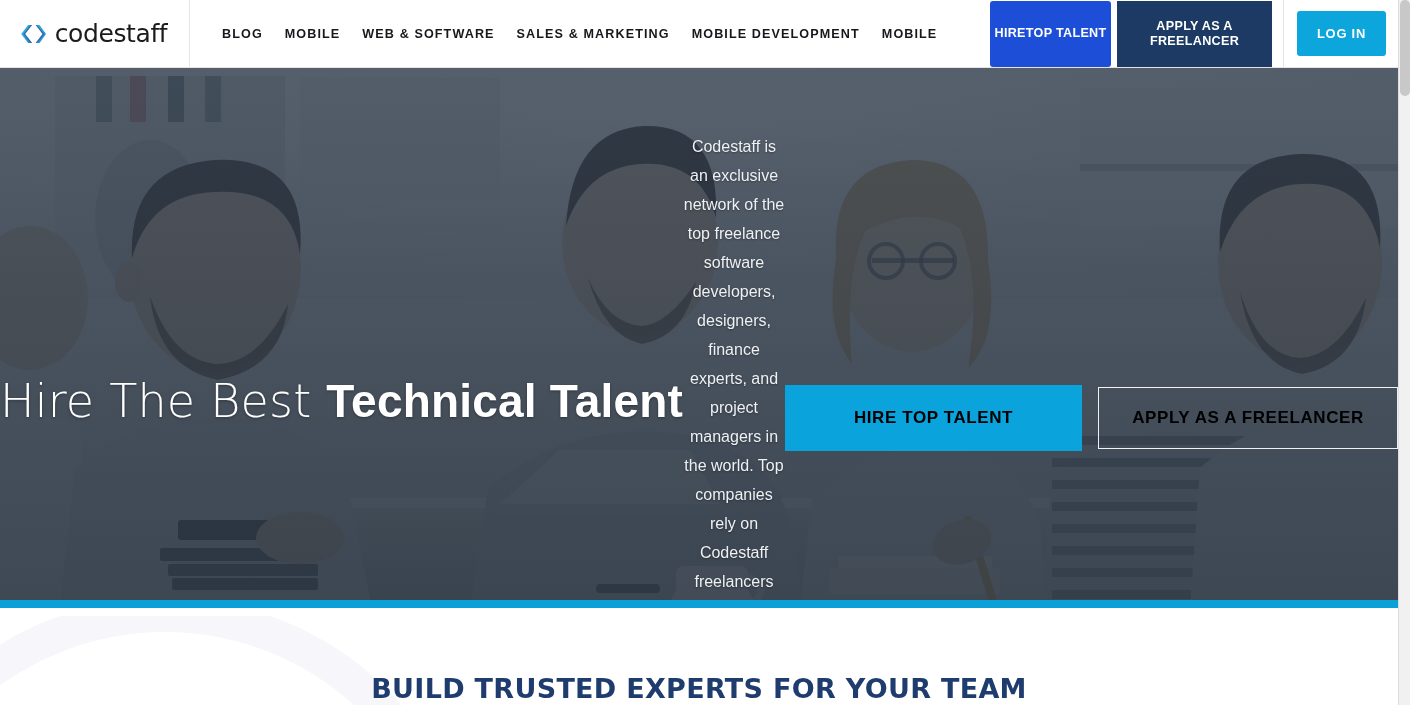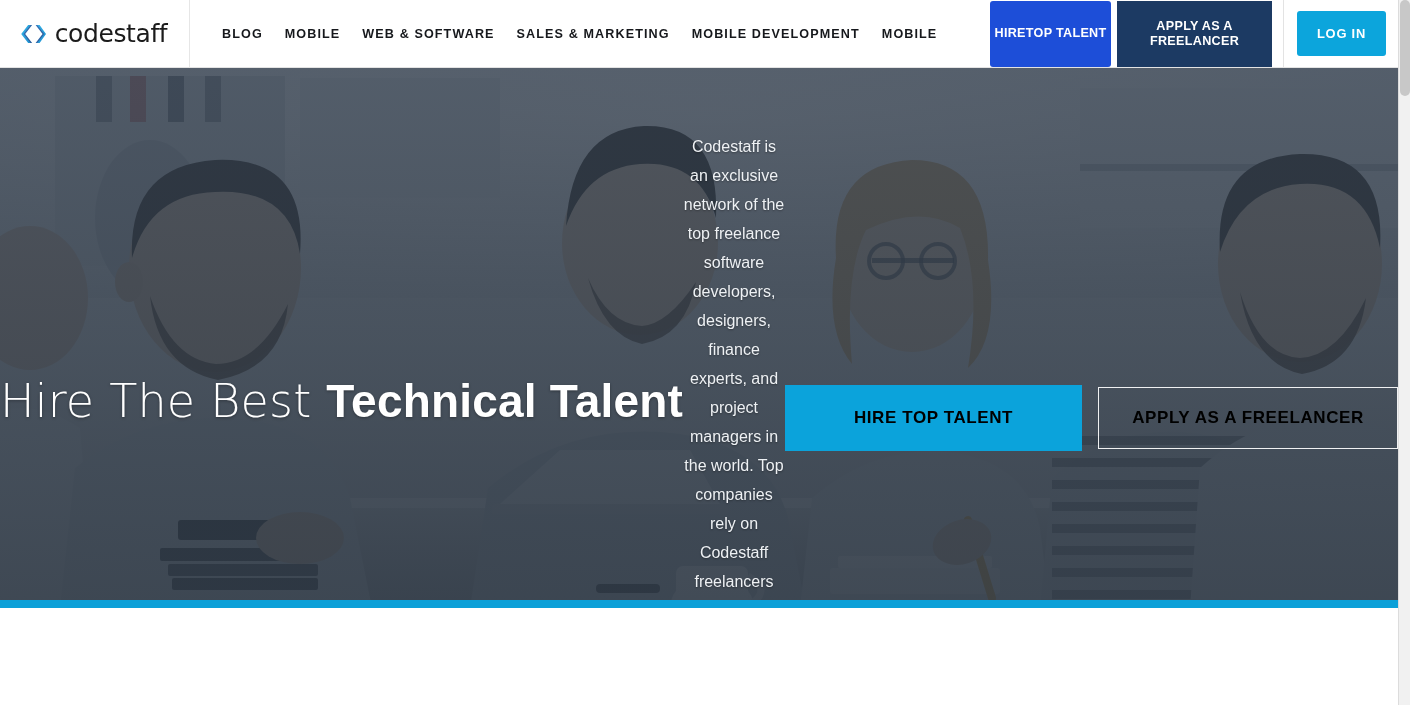--- a/index.html
+++ b/index.html
@@ -271,19 +271,24 @@
         <p class="hero-sub">Codestaff is an exclusive network of the top freelance software developers, designers, finance experts, and project managers in the world. Top companies rely on Codestaff freelancers for their most important projects.</p>
         <div class="hero-buttons">
           <div class="hero-btn primary">HIRE TOP TALENT</div>
           <div class="hero-btn ghost">APPLY AS A FREELANCER</div>
         </div>
       </div>
 
       <div class="hero-rule"></div>
     </section>
 
+    <section class="section">
+      <div class="arc a"></div>
+
+      <h2 class="section-title">BUILD TRUSTED EXPERTS FOR YOUR TEAM</h2>
+    </section>
 
   </div>
 
   <div class="scrollbar">
     <div class="scroll-thumb"></div>
   </div>
 </div>
 
 </body></html>

